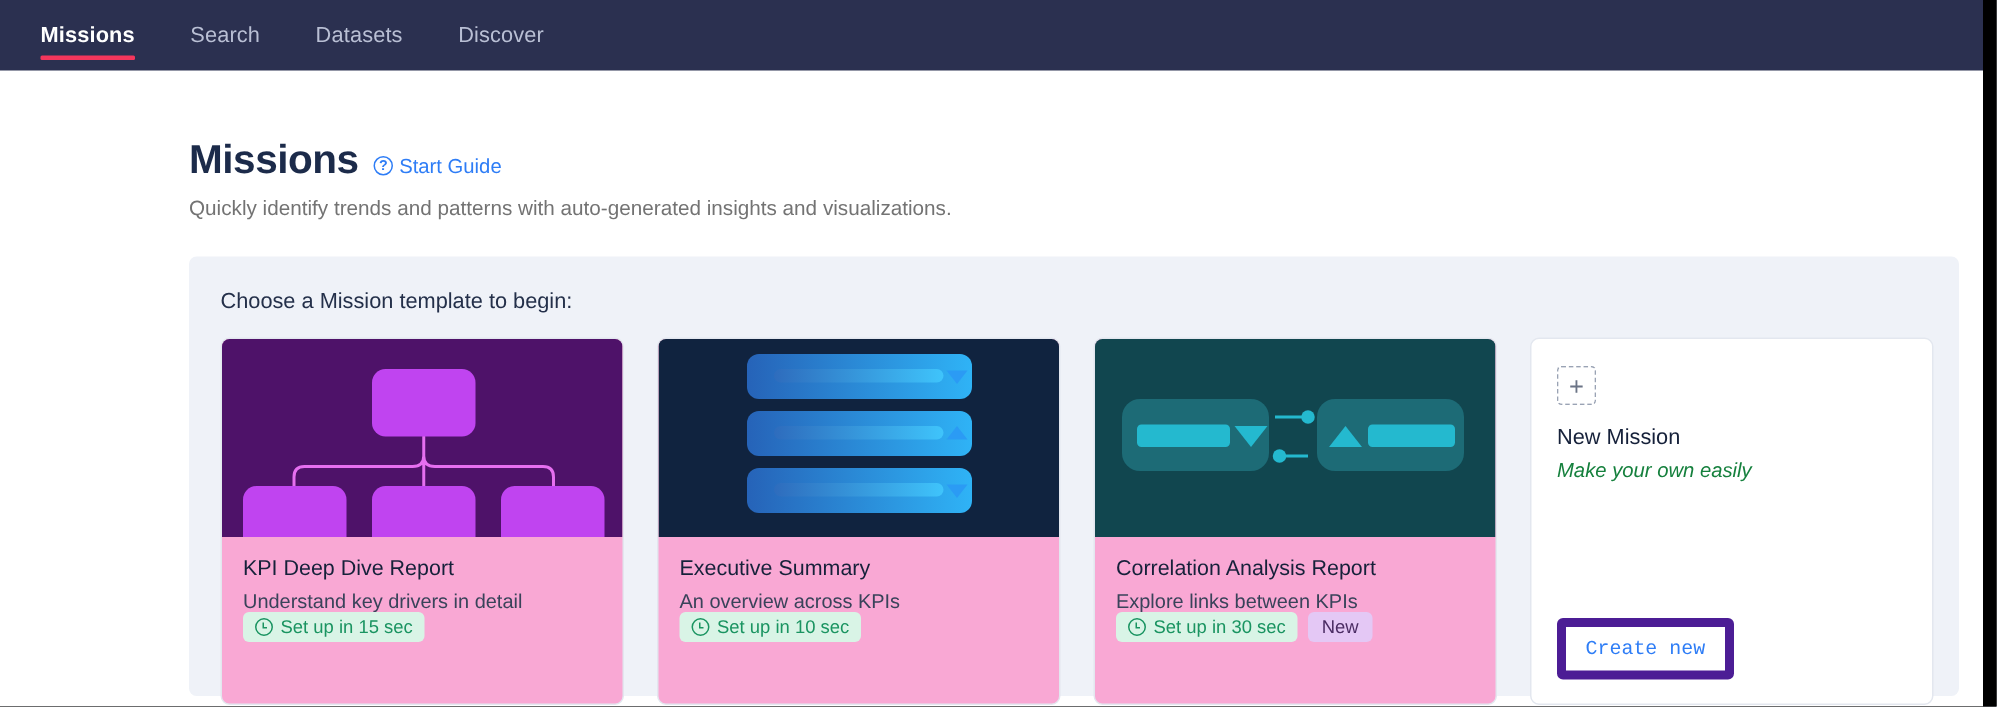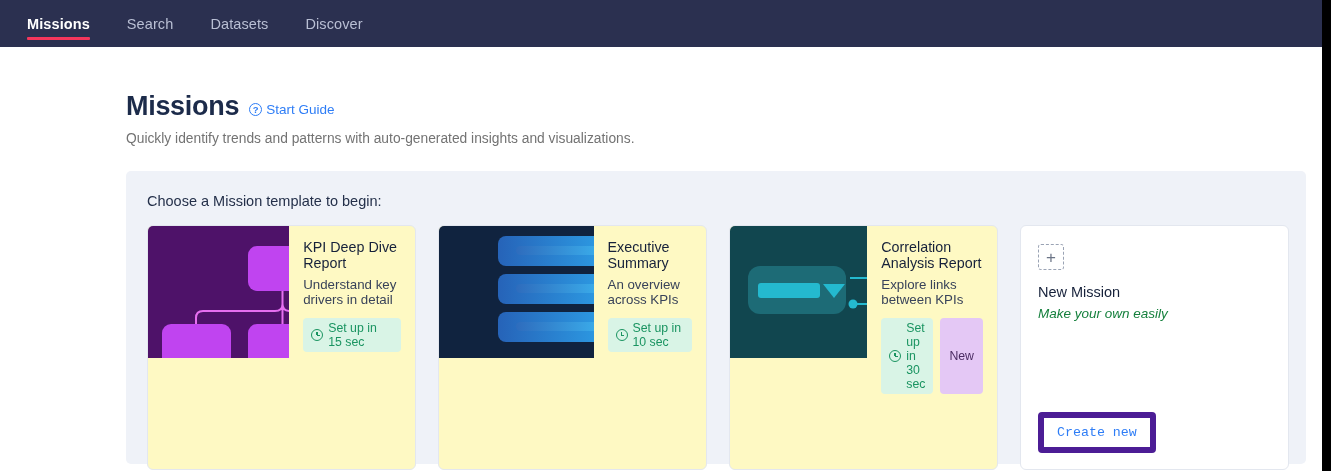--- a/index.html
+++ b/index.html
@@ -110,44 +110,43 @@
     margin-bottom: 16px;
   }
   .cards {
     display: flex;
     gap: 22px;
   }
 
   
   .card {
     width: 269px;
-    background: #fef9c3;
+    background: #f9a8d4;
     border: 1px solid #e3e7ef;
     border-radius: 6px;
     overflow: hidden;
     cursor: pointer;
     display: flex;
-    flex-direction: row;
+    flex-direction: column;
   }
   .thumb {
     height: 132px;
     position: relative;
     overflow: hidden;
   }
   .card-body { padding: 13px 14px 0 14px; }
   .card-title {
     font-size: 14.3px;
     color: #16213a;
     margin-bottom: 6px;
   }
   .card-desc {
     font-size: 13.3px;
     color: #3a4considerations;
     color: #39435a;
-    margin-bottom: 11px;
   }
   .badges { display: flex; gap: 7px; }
   .badge {
     display: inline-flex;
     align-items: center;
     gap: 5px;
     font-size: 12.3px;
     padding: 3px 8px;
     border-radius: 4px;
   }

